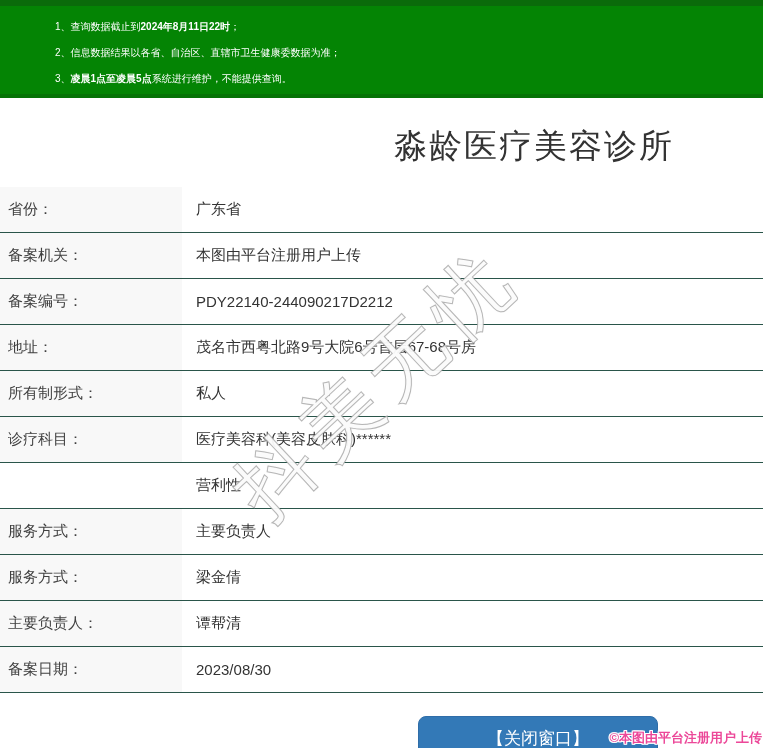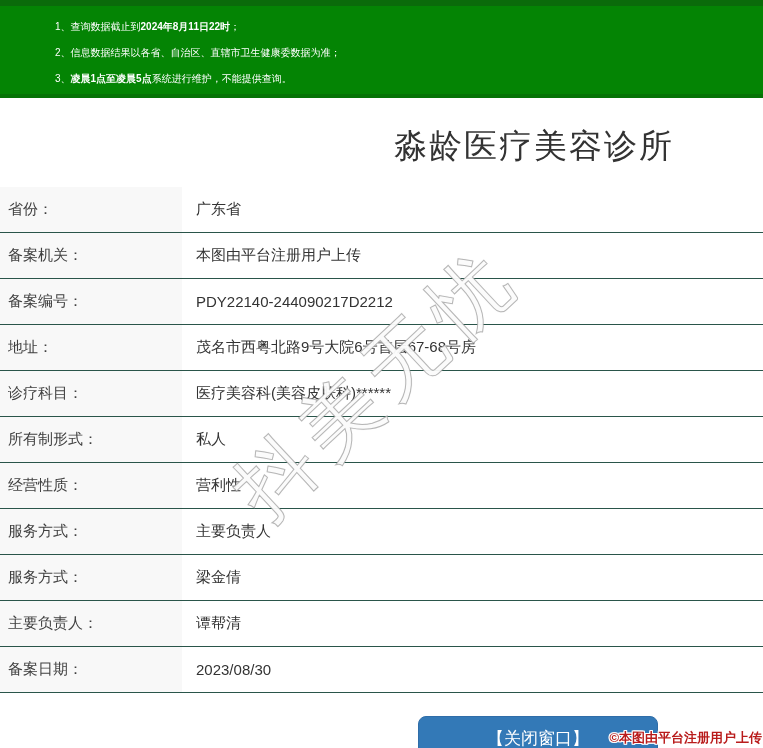--- a/index.html
+++ b/index.html
@@ -97,21 +97,21 @@
     cursor:pointer;
     z-index:4;
   }
 
   
   .copyright {
     position:absolute;
     right:1px; bottom:1px;
     font-size:13px;
     font-weight:bold;
-    color:#b91c1c;
+    color:#ec4899;
     white-space:nowrap;
     z-index:6;
     text-shadow:
       -1px -1px 0 #fff, 1px -1px 0 #fff,
       -1px  1px 0 #fff, 1px  1px 0 #fff,
        0   -1px 0 #fff, 0    1px 0 #fff,
       -1px  0   0 #fff, 1px  0   0 #fff;
   }
 </style>
 </head>
@@ -138,29 +138,28 @@
     </div>
     <div class="info-row">
       <div class="row-label">备案编号：</div>
       <div class="row-value">PDY22140-244090217D2212</div>
     </div>
     <div class="info-row">
       <div class="row-label">地址：</div>
       <div class="row-value">茂名市西粤北路9号大院6号首层67-68号房</div>
     </div>
     <div class="info-row">
+      <div class="row-label">所有制形式：</div>
+      <div class="row-value">私人</div>
+    </div>
+    <div class="info-row">
       <div class="row-label">诊疗科目：</div>
       <div class="row-value">医疗美容科(美容皮肤科)******</div>
     </div>
     <div class="info-row">
-      <div class="row-label">所有制形式：</div>
-      <div class="row-value">私人</div>
-    </div>
-    <div class="info-row">
-      <div class="row-label">经营性质：</div>
       <div class="row-value">营利性</div>
     </div>
     <div class="info-row">
       <div class="row-label">服务方式：</div>
       <div class="row-value">主要负责人</div>
     </div>
     <div class="info-row">
       <div class="row-label">服务方式：</div>
       <div class="row-value">梁金倩</div>
     </div>

